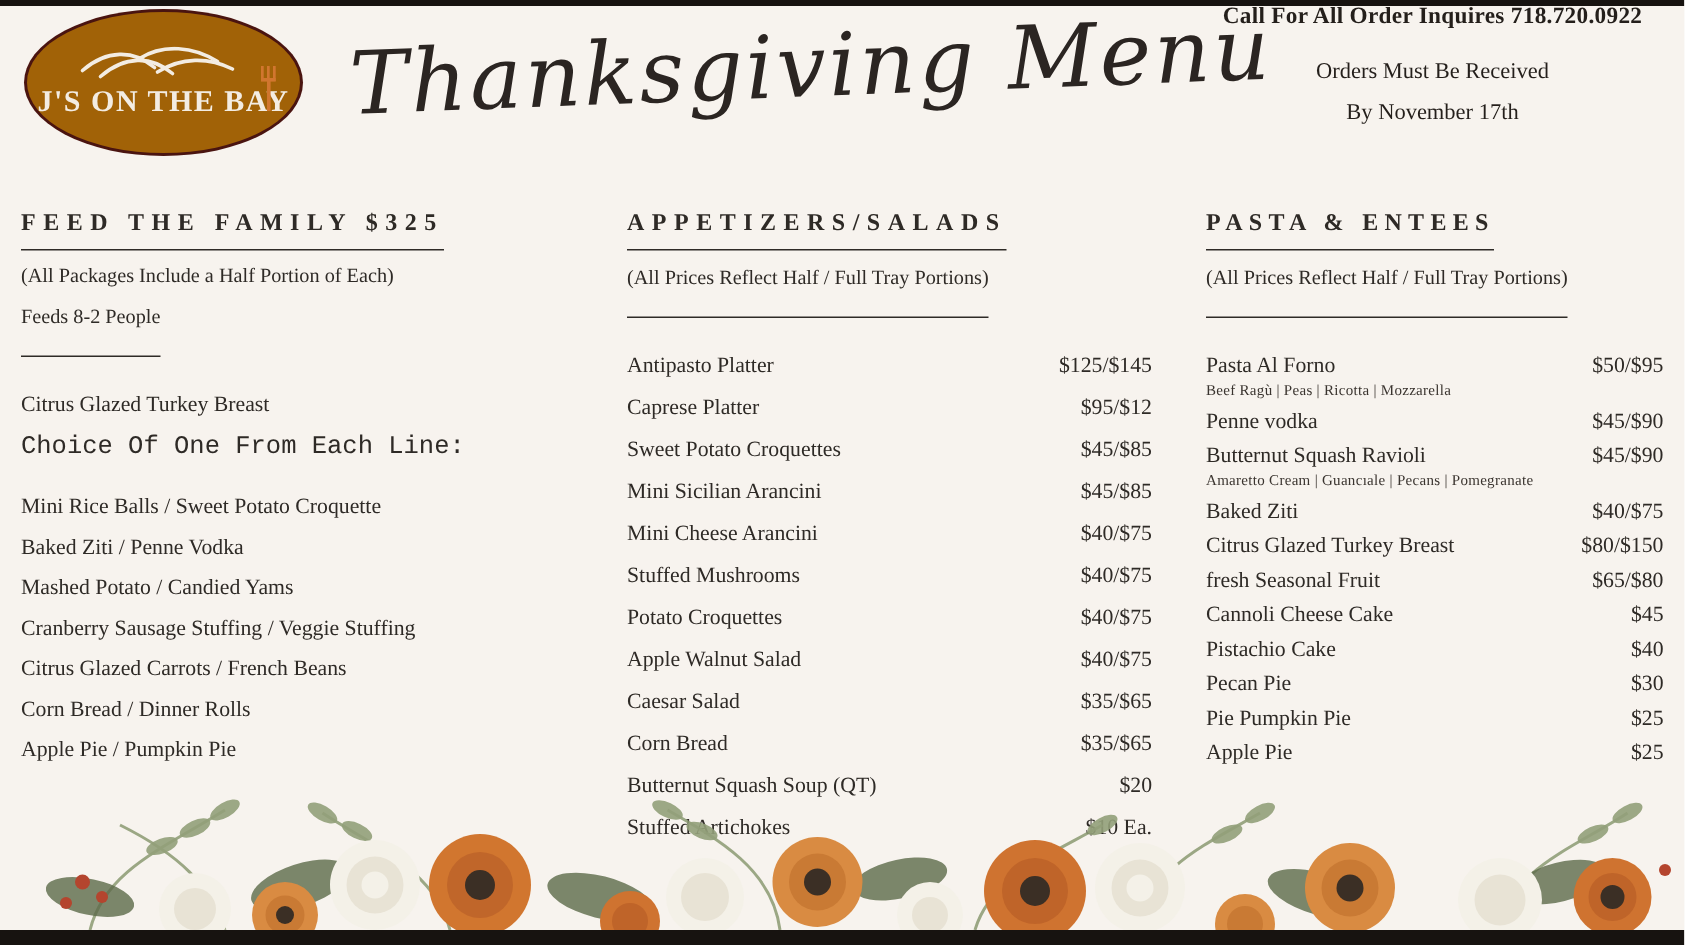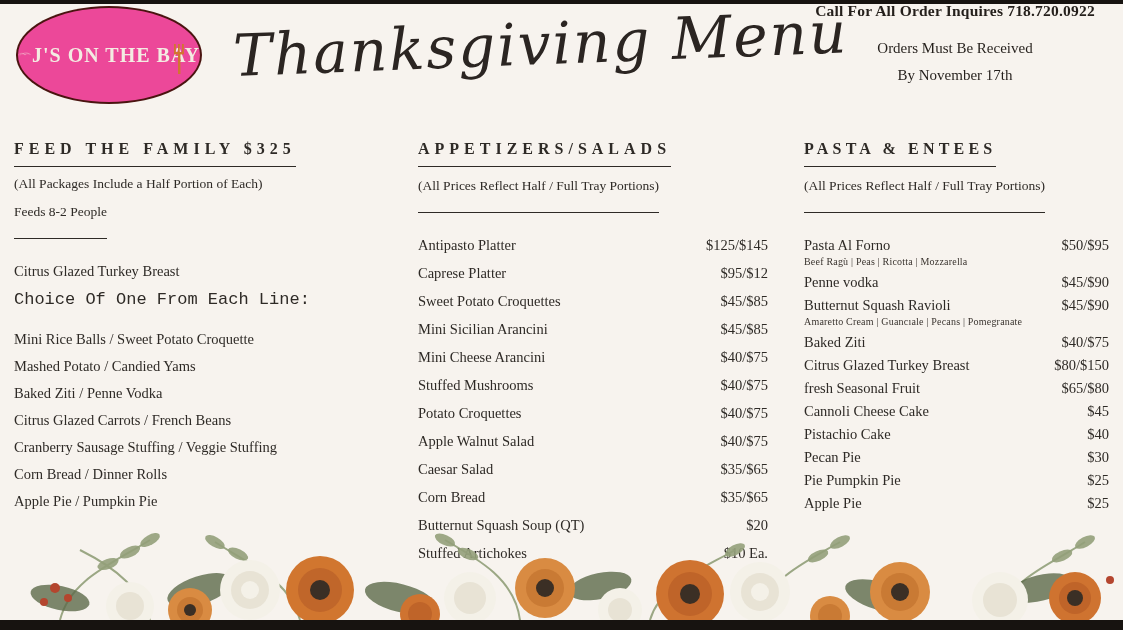--- a/index.html
+++ b/index.html
@@ -25,23 +25,23 @@
     position: absolute; left: 0; bottom: 0; width: 1123px; height: 10px;
     background: #171310;
   }
 
   
   .logo {
     position: absolute;
     left: 18px; top: 8px;
     width: 182px; height: 94px;
     border-radius: 50%;
-    background: #ec4899;
+    background: #a16207;
     display: flex;
-    flex-direction: row;
+    flex-direction: column;
     align-items: center;
     justify-content: center;
     color: #f3ece2;
     box-shadow: 0 0 0 2px #4a1410;
   }
   .logo-swoosh {
     width: 120px; height: 24px;
     margin-bottom: 2px;
   }
   .logo-text {
@@ -186,24 +186,24 @@
     <div class="line3">By November 17th</div>
   </div>
 
   <div class="col col-left">
     <div class="sect-title">FEED THE FAMILY $325</div>
     <div class="sub-note">(All Packages Include a Half Portion of Each)</div>
     <div class="sub-underline">Feeds 8-2 People</div>
     <div class="plain-line">Citrus Glazed Turkey Breast</div>
     <div class="tiny-note">Choice Of One From Each Line:</div>
     <div class="plain-line">Mini Rice Balls / Sweet Potato Croquette</div>
+    <div class="plain-line">Baked Ziti / Penne Vodka</div>
     <div class="plain-line">Mashed Potato / Candied Yams</div>
-    <div class="plain-line">Baked Ziti / Penne Vodka</div>
+    <div class="plain-line">Cranberry Sausage Stuffing / Veggie Stuffing</div>
     <div class="plain-line">Citrus Glazed Carrots / French Beans</div>
-    <div class="plain-line">Cranberry Sausage Stuffing / Veggie Stuffing</div>
     <div class="plain-line">Corn Bread / Dinner Rolls</div>
     <div class="plain-line">Apple Pie / Pumpkin Pie</div>
   </div>
 
   <div class="col col-mid">
     <div class="sect-title">APPETIZERS/SALADS</div>
     <div class="sub-underline">(All Prices  Reflect Half / Full Tray Portions)</div>
     <div class="row">
       <span class="name">Antipasto Platter</span>
       <span class="price">$125/$145</span>

